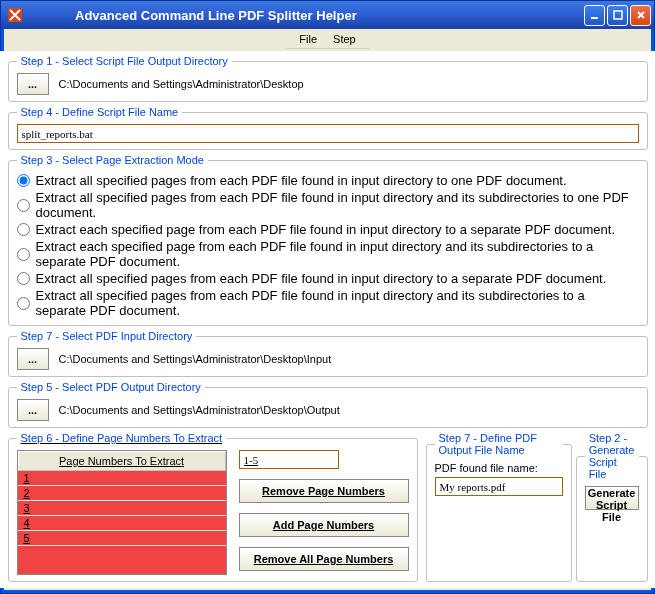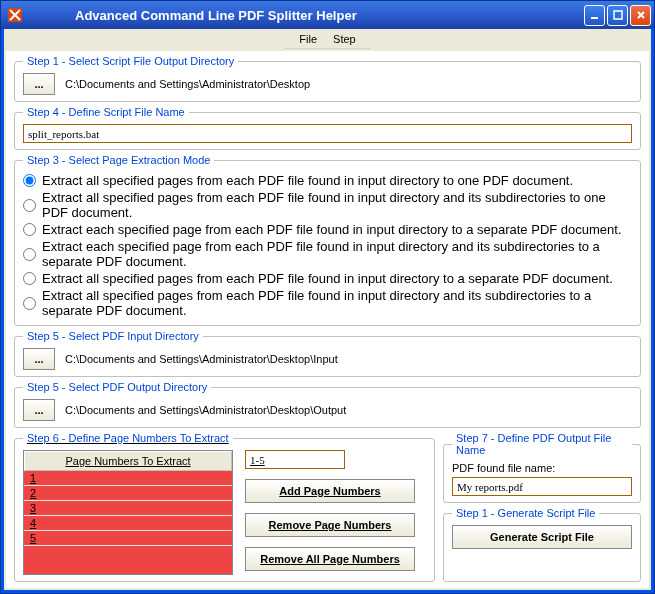--- a/index.html
+++ b/index.html
@@ -22,21 +22,21 @@
 .browse-btn { width: 32px; height: 22px; border: 1px solid #888; background: linear-gradient(#fff, #ece9d8); cursor: pointer; font-weight: bold; font-size: 11px; }
 .row { display: flex; align-items: center; gap: 10px; }
 .path-text { font-size: 11px; }
 .field-label { font-size: 11px; }
 input[type="text"] { border: 1px solid #a16207; padding: 2px 4px; font-family: Tahoma; font-size: 11px; height: 19px; }
 .radio-row { display: flex; align-items: center; gap: 6px; padding: 1px 0; }
 .radio-row input[type="radio"] { margin: 0; }
 .radio-label { font-size: 13px; }
 .bottom-row { display: flex; gap: 8px; flex: 1; }
 .left-col { flex: 1; display: flex; flex-direction: column; text-decoration: underline; }
-.right-col { width: 198px; display: flex; flex-direction: column; gap: 4px; }
+.right-col { width: 222px; display: flex; gap: 4px; }
 .step6-body { display: flex; gap: 12px; height: 100%; }
 .list-wrapper { width: 210px; border: 1px solid #888; display: flex; flex-direction: column; background: #ef4444; }
 .list-header { background: #ece9d8; border-bottom: 1px solid #c0c0c0; text-align: center; padding: 3px 0; font-size: 11px; border-right: 1px solid #c0c0c0; border-top: 1px solid #fff; border-left: 1px solid #fff; }
 .list-body { flex: 1; overflow-y: auto; }
 .list-row { padding: 1px 6px; border-bottom: 1px solid #e8e8e8; font-size: 11px; }
 .step6-actions { display: flex; flex-direction: column; gap: 10px; flex: 1; }
 .page-input { width: 100px; }
 .action-btn { width: 170px; height: 24px; border: 1px solid #888; background: linear-gradient(#fff, #ece9d8); cursor: pointer; font-weight: bold; font-size: 11px; }
 .output-input { width: 100%; }
 .generate-btn { width: 100%; height: 24px; border: 1px solid #888; background: linear-gradient(#fff, #ece9d8); cursor: pointer; font-weight: bold; font-size: 11px; }
@@ -118,21 +118,21 @@
               <span class="radio-label">Extract all specified pages from each PDF file found in input directory to a separate PDF document.</span>
             </div>
             <div class="radio-row">
               <input type="radio" name="mode" style="">
               <span class="radio-label">Extract all specified pages from each PDF file found in input directory and its subdirectories to a separate PDF document.</span>
             </div>
           </div>
       </fieldset>
 
       <fieldset>
-        <legend>Step 5 - Select PDF Input Directory</legend>
+        <legend>Step 7 - Select PDF Input Directory</legend>
         <div class="row">
           <button class="browse-btn">...</button>
           <span class="path-text">C:\Documents and Settings\Administrator\Desktop\Input</span>
         </div>
       </fieldset>
 
       <fieldset>
         <legend>Step 5 - Select PDF Output Directory</legend>
         <div class="row">
           <button class="browse-btn">...</button>
@@ -150,37 +150,37 @@
                 <div class="list-body" id="list-body">
                     <div class="list-row">1</div>
                     <div class="list-row">2</div>
                     <div class="list-row">3</div>
                     <div class="list-row">4</div>
                     <div class="list-row">5</div>
                   </div>
               </div>
               <div class="step6-actions">
                 <input type="text" class="page-input" value="1-5" style="">
+                <button class="action-btn">Remove Page Numbers</button>
                 <button class="action-btn">Add Page Numbers</button>
-                <button class="action-btn">Remove Page Numbers</button>
                 <button class="action-btn">Remove All Page Numbers</button>
               </div>
             </div>
           </fieldset>
         </div>
         <div class="right-col">
           <fieldset>
             <legend>Step 7 - Define PDF Output File Name</legend>
             <div style="display:flex;flex-direction:column;gap:3px">
               <span class="field-label">PDF found file name:</span>
               <input type="text" class="output-input" value="My reports.pdf" style="">
             </div>
           </fieldset>
           <fieldset class="flexfill">
-            <legend>Step 1 - Generate Script File</legend>
+            <legend>Step 2 - Generate Script File</legend>
             <button class="generate-btn">Generate Script File</button>
           </fieldset>
         </div>
       </div>
 
     </div>
   </div>
 </div>
 
 </body></html>

